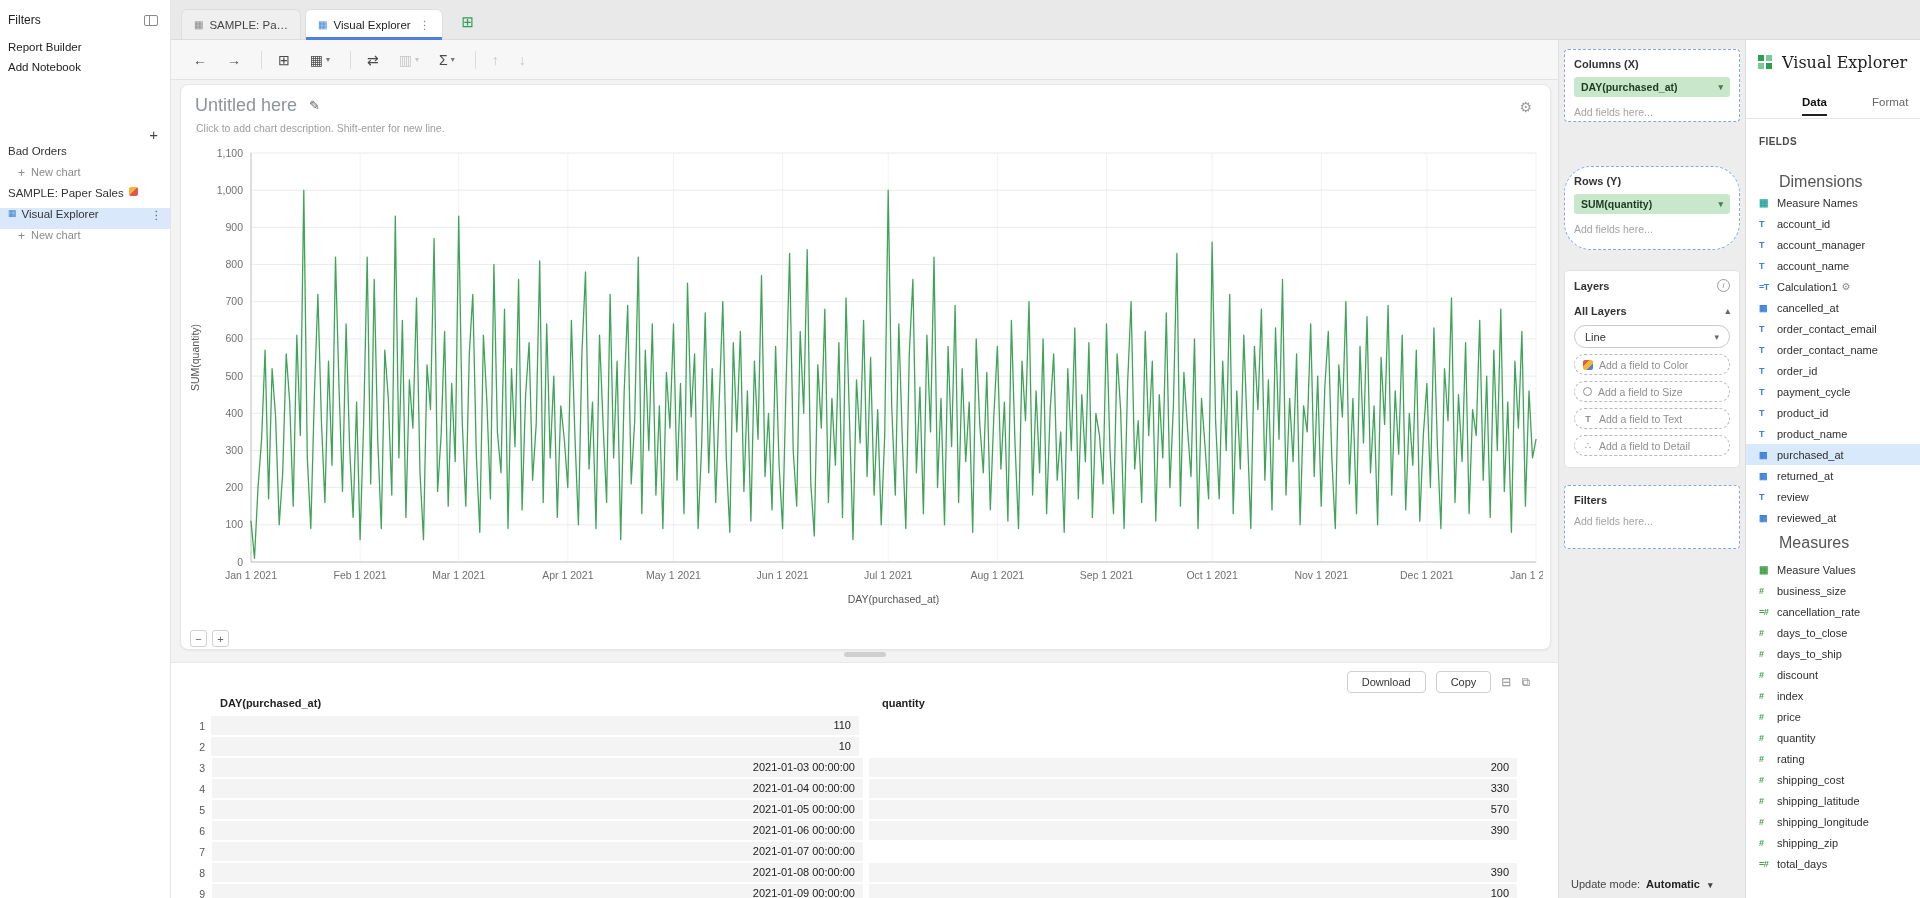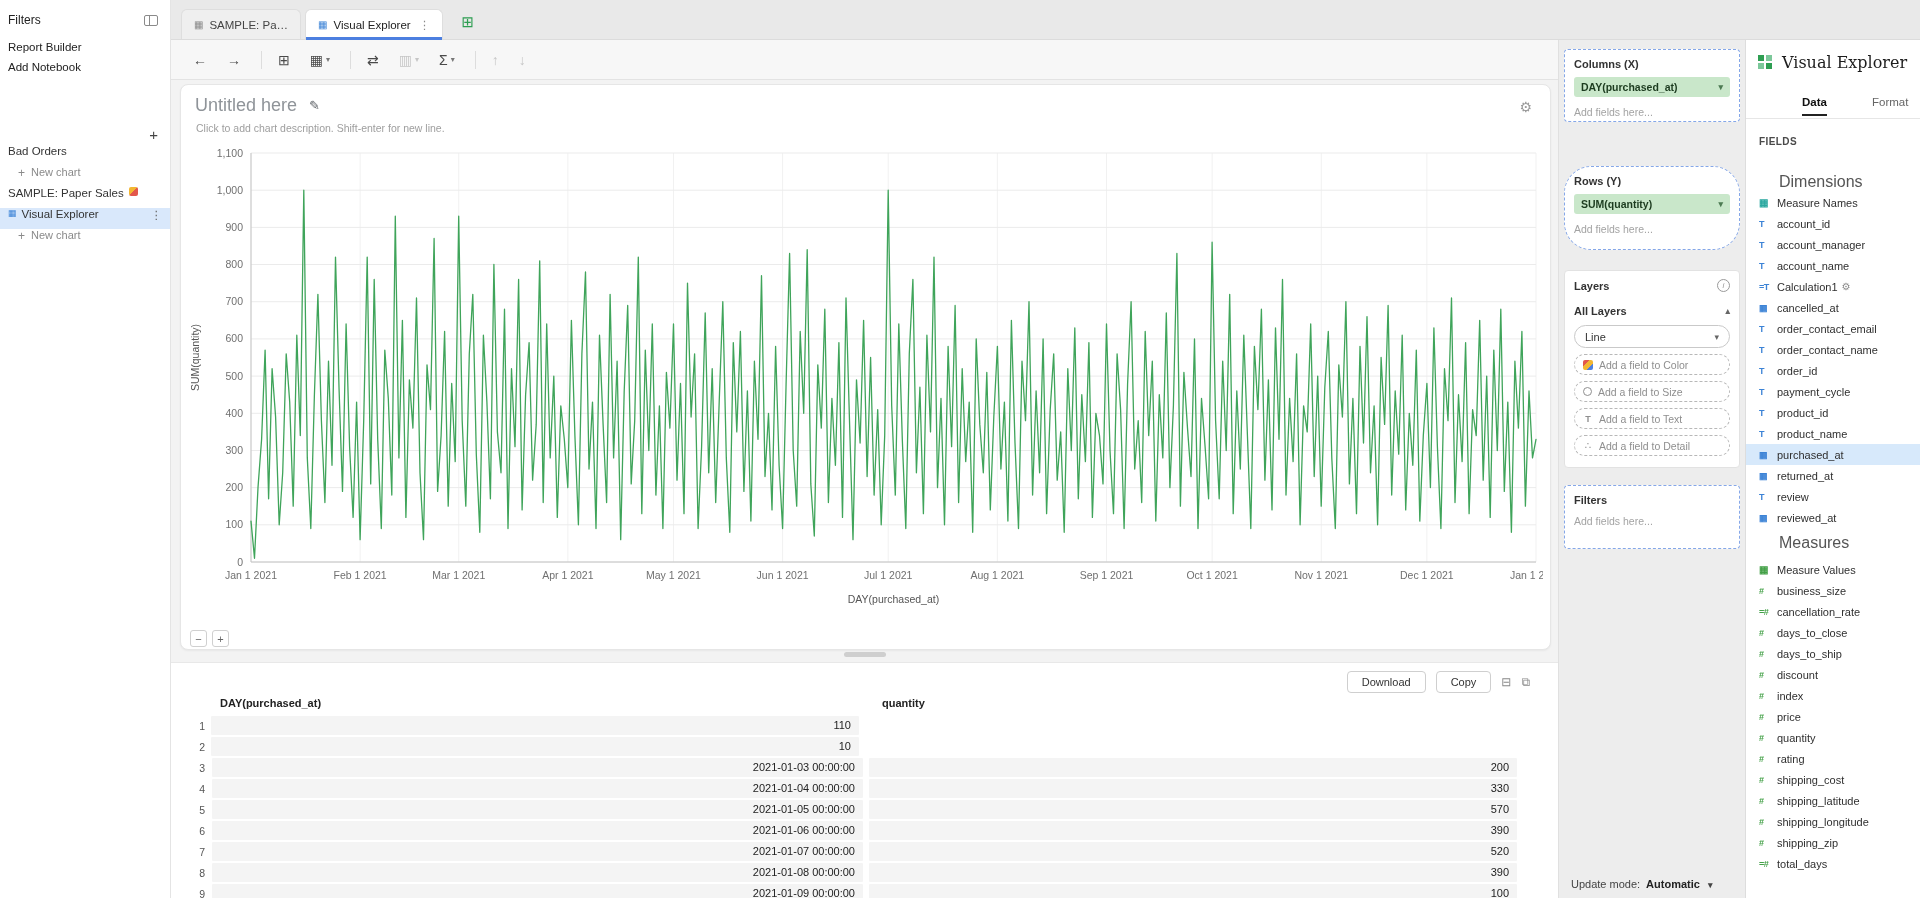--- a/index.html
+++ b/index.html
@@ -305,21 +305,20 @@
           <span class="tcell qty">570</span>
         </div>
         <div class="trow">
           <span class="tnum">6</span>
           <span class="tcell date">2021-01-06 00:00:00</span>
           <span class="tcell qty">390</span>
         </div>
         <div class="trow">
           <span class="tnum">7</span>
           <span class="tcell date">2021-01-07 00:00:00</span>
-          <span class="tcell qty">520</span>
         </div>
         <div class="trow">
           <span class="tnum">8</span>
           <span class="tcell date">2021-01-08 00:00:00</span>
           <span class="tcell qty">390</span>
         </div>
         <div class="trow">
           <span class="tnum">9</span>
           <span class="tcell date">2021-01-09 00:00:00</span>
           <span class="tcell qty">100</span>

